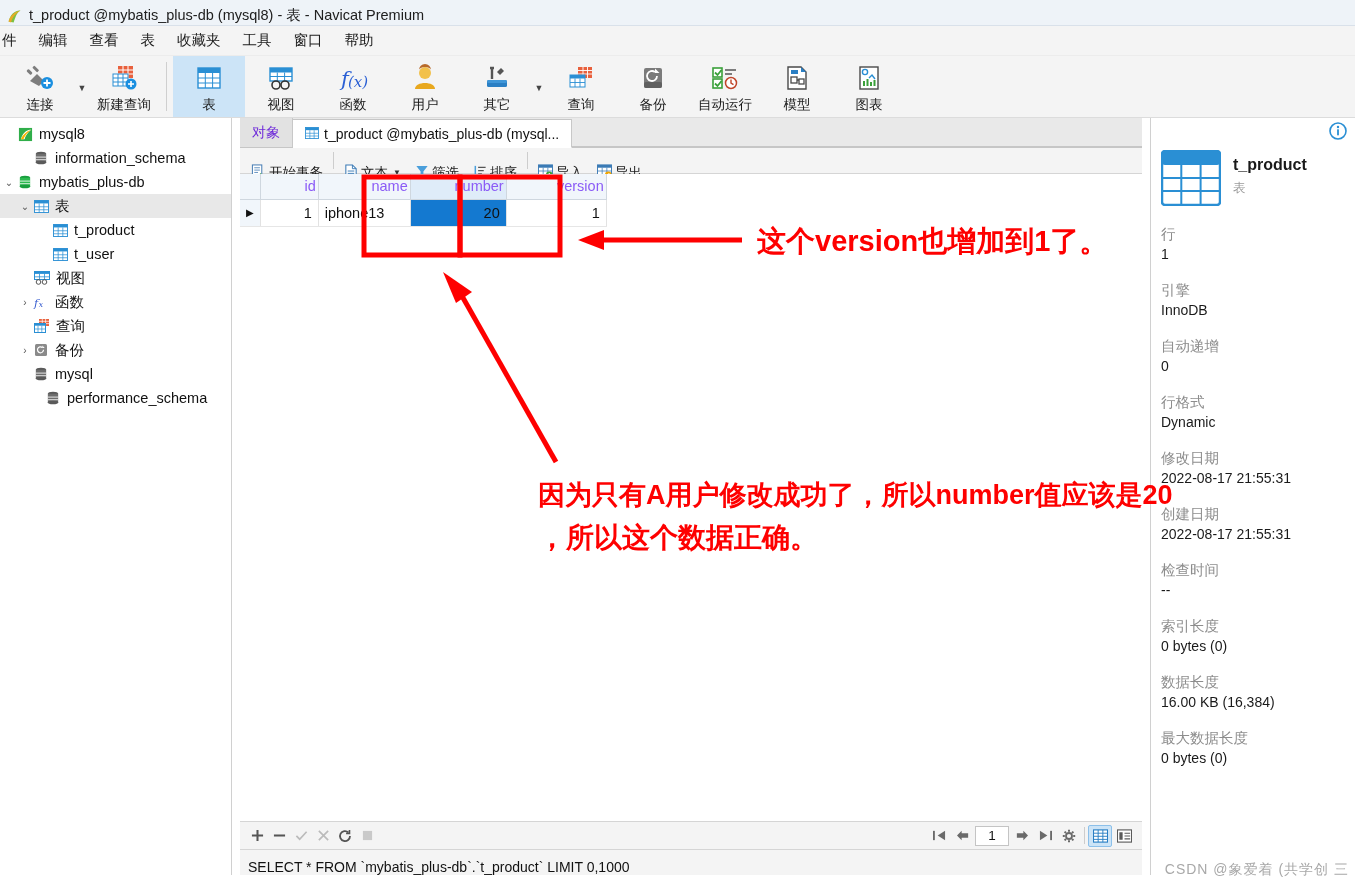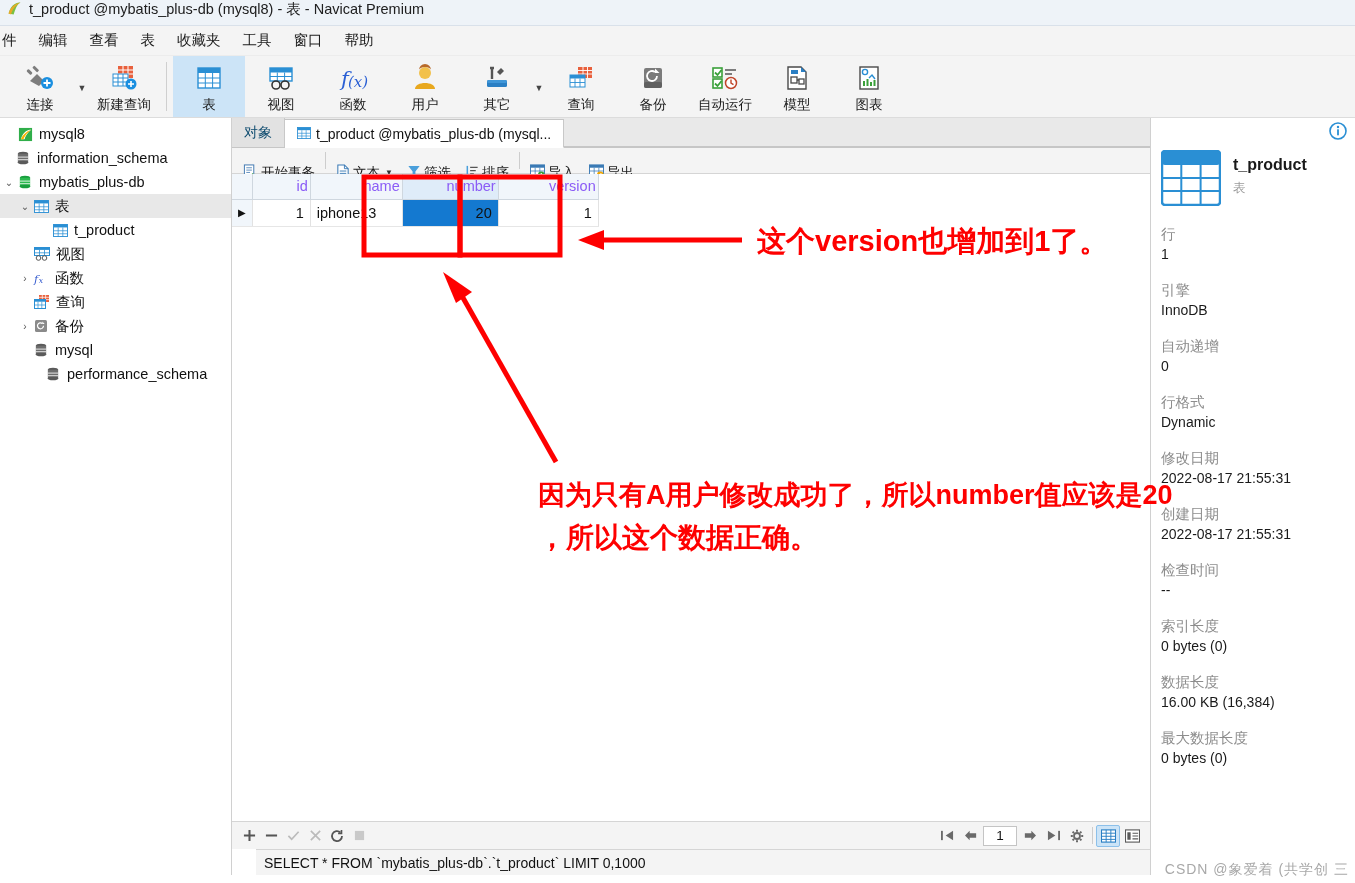--- a/index.html
+++ b/index.html
@@ -7,21 +7,21 @@
   body {
     width:1355px; height:883px;
     font-family:"Liberation Sans","DejaVu Sans",sans-serif;
     background:#ffffff; overflow:hidden; position:relative;
     -webkit-font-smoothing:antialiased;
   }
 
   
   #titlebar{
     height:26px; background:#eef3f8; border-bottom:1px solid #d9e1ea;
-    display:flex; align-items:flex-start; padding-left:6px; position:relative;
+    display:flex; align-items:flex-end; padding-left:6px; position:relative;
   }
   #titlebar .app-icon{ width:17px; height:17px; margin-right:6px; flex:0 0 auto;}
   #titlebar .title-text{ font-size:14.5px; color:#202020; white-space:nowrap; }
 
   
   #menubar{
     height:30px; background:#f4f4f4; display:flex; align-items:center;
     padding-left:0px; border-bottom:1px solid #ececec;
   }
   #menubar .menu-item{
@@ -41,21 +41,21 @@
   .tb-btn.active{ background:#cce4f7; }
   .tb-ico{ height:34px; display:flex; align-items:center; justify-content:center; }
   .tb-lbl{ font-size:13.5px; color:#1a1a1a; margin-top:1px; white-space:nowrap;}
   .tb-sep{ width:1px; background:#cfcfcf; margin:6px 6px; }
   .tb-caret{
     align-self:flex-end; font-size:9px; color:#444; width:12px; display:flex;
     align-items:center; justify-content:center; padding-bottom:24px;
   }
 
   
-  #main{ display:flex; height:757px; }
+  #main{ display:flex; height:757px;gap:8px; }
 
   
   #sidebar{
     width:232px; background:#ffffff; border-right:1px solid #d0d0d0;
     padding-top:4px; font-size:14.5px; overflow:hidden; flex:0 0 232px;
   }
   .tree-row{ height:24px; display:flex; align-items:center; white-space:nowrap; cursor:default;}
   .tree-row.selected{ background:#e8e8e8; }
   .tw{ width:14px; display:flex; align-items:center; justify-content:center; flex:0 0 14px;
        font-size:10px; color:#5a5a5a; }
@@ -64,21 +64,21 @@
   .tlbl{ color:#111; }
 
   
   #center{ flex:1; display:flex; flex-direction:column; background:#fff; min-width:0;}
   #tabstrip{
     height:30px; background:#e9e9e9; display:flex; align-items:flex-end;
     border-bottom:1px solid #c6c6c6;
   }
   .tab{
     height:29px; display:flex; align-items:center; gap:5px; padding:0 12px;
-    font-size:14px; color:#0c4a6e; background:#e2e2e2; border-right:1px solid #c8c8c8;
+    font-size:14px; color:#6d28d9; background:#e2e2e2; border-right:1px solid #c8c8c8;
     cursor:default; white-space:nowrap;
   }
   .tab.active{ background:#ffffff; color:#111; border-top:1px solid #c6c6c6;
                border-bottom:1px solid #fff; position:relative; top:1px;}
   .tab-fill{ flex:1; background:#e9e9e9; height:29px; border-bottom:1px solid #c6c6c6;}
 
   #gridtoolbar{
     height:26px; background:#f4f4f4; display:flex; align-items:center;
     border-bottom:1px solid #d5d5d5; padding-left:4px; gap:0px;
   }
@@ -118,22 +118,22 @@
   .nav-ico{ width:24px; height:22px; display:flex; align-items:center; justify-content:center;
             color:#5a5a5a; cursor:default;}
   .page-box{ width:34px; height:20px; border:1px solid #c4c4c4; background:#fff;
              text-align:center; font-size:13.5px; line-height:18px; color:#111;}
   .view-tgl{ width:24px; height:22px; display:flex; align-items:center; justify-content:center;
              cursor:default; border-radius:2px;}
   .view-tgl.active{ background:#cce4f7; border:1px solid #8cc0ea;}
 
   #statusbar{
     height:26px; background:#f4f4f4; border-top:1px solid #d5d5d5;
-    display:flex; align-items:center; padding-left:8px;
-    font-size:14px; color:#111; white-space:nowrap;margin-left:24px;
+    display:flex; align-items:flex-end; padding-left:8px;
+    font-size:14px; color:#111; white-space:nowrap;
   }
 
   
   #infopanel{
     width:205px; flex:0 0 205px; background:#fff; border-left:1px solid #d0d0d0;
     padding:10px 0 0 10px; position:relative; overflow:hidden;
   }
   #infopanel .info-icon-btn{ position:absolute; right:8px; top:4px; cursor:default;}
   .ip-head{ display:flex; align-items:flex-start; gap:10px; margin-top:22px; }
   .ip-tbl-icon{ width:62px; height:58px; flex:0 0 62px;}
@@ -358,21 +358,21 @@
       <span class="tico">
         <svg width="15" height="15" viewBox="0 0 16 16">
             <rect x="1" y="1" width="14" height="14" fill="#2fae4a"></rect>
             <path d="M3 13 C6 4,11 3,14 3 C10 6,8 10,7 13Z" fill="#fff"></path>
             <path d="M3 13 C5 8,9 5,14 3 C9 7,7 10,6 13Z" fill="#f7b500"></path>
           </svg>
       </span>
       <span class="tlbl">mysql8</span>
     </div>
 
-    <div class="tree-row" style="">
+    <div class="tree-row" style="padding-left:18px">
       <span class="tw"></span>
       <span class="tico">
         <svg width="14" height="15" viewBox="0 0 14 16">
             <ellipse cx="7" cy="3" rx="5.5" ry="2.2" fill="#5a5a5a"></ellipse>
             <rect x="1.5" y="3" width="11" height="9" fill="#6d6d6d"></rect>
             <ellipse cx="7" cy="12" rx="5.5" ry="2.2" fill="#5a5a5a"></ellipse>
             <path d="M1.5 6.5h11M1.5 9.3h11" stroke="#fff" stroke-width=".9"></path>
           </svg>
       </span>
       <span class="tlbl">information_schema</span>
@@ -411,20 +411,32 @@
             <rect x=".5" y=".5" width="15" height="13" fill="#fff" stroke="#2a8fd4"></rect>
             <rect x=".5" y=".5" width="15" height="3.2" fill="#2a8fd4"></rect>
             <g stroke="#2a8fd4" stroke-width=".8">
               <path d="M.5 7.3h15M.5 10.5h15M5.5 3.7v10M10.5 3.7v10"></path>
             </g>
           </svg>
       </span>
       <span class="tlbl">t_product</span>
     </div>
 
+    <div class="tree-row" style="padding-left:51px">
+      <span class="tico">
+        <svg width="15" height="13" viewBox="0 0 16 14">
+            <rect x=".5" y=".5" width="15" height="13" fill="#fff" stroke="#2a8fd4"></rect>
+            <rect x=".5" y=".5" width="15" height="3.2" fill="#2a8fd4"></rect>
+            <g stroke="#2a8fd4" stroke-width=".8">
+              <path d="M.5 7.3h15M.5 10.5h15M5.5 3.7v10M10.5 3.7v10"></path>
+            </g>
+          </svg>
+      </span>
+      <span class="tlbl">t_user</span>
+    </div>
 
     <div class="tree-row" style="padding-left:33px">
       <span class="tico">
         <svg width="16" height="14" viewBox="0 0 16 14">
             <rect x=".5" y=".5" width="15" height="8" fill="#fff" stroke="#2a8fd4"></rect>
             <rect x=".5" y=".5" width="15" height="2.4" fill="#2a8fd4"></rect>
             <g stroke="#2a8fd4" stroke-width=".8">
               <path d="M.5 5.8h15M5.5 2.9v5.6M10.5 2.9v5.6"></path>
             </g>
             <circle cx="4.5" cy="11" r="2.3" fill="none" stroke="#555" stroke-width="1"></circle>

